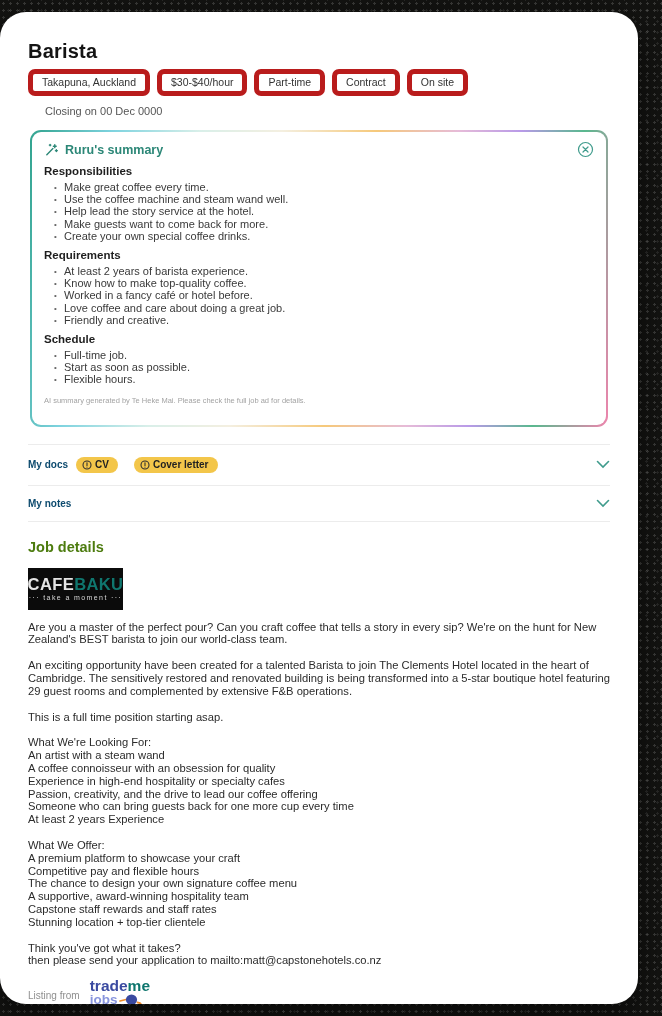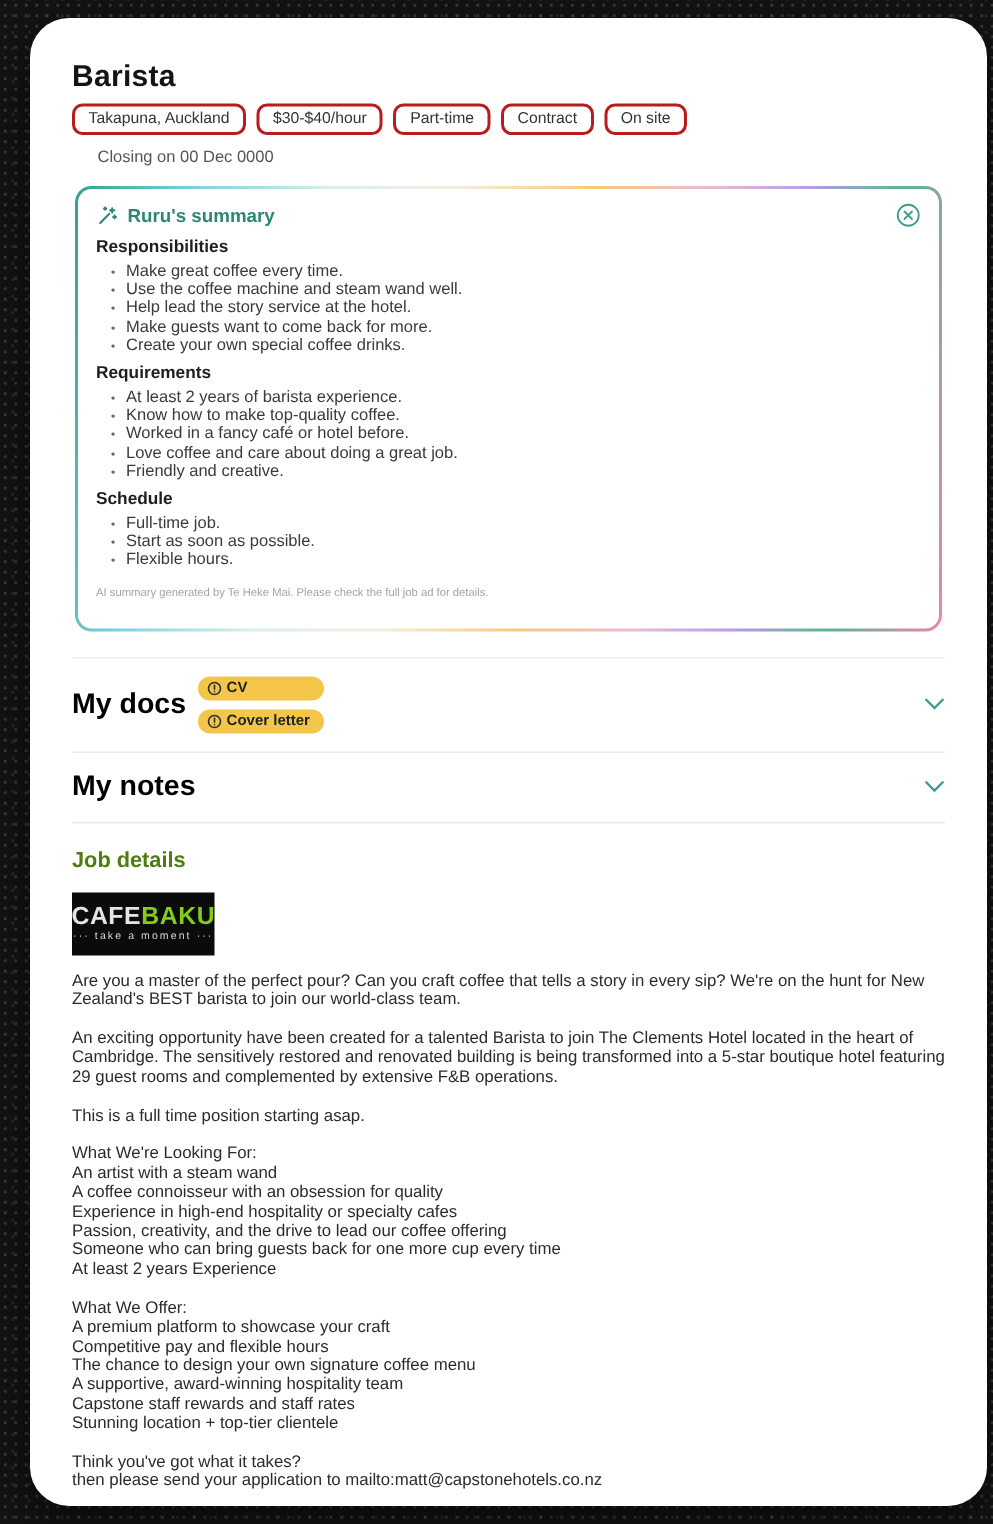--- a/index.html
+++ b/index.html
@@ -8,69 +8,69 @@
     width:662px; height:1016px; position:relative; overflow:hidden;
     font-family:"Liberation Sans", sans-serif;
     background-color:#131311;
     background-image:
       radial-gradient(rgba(255,255,255,.16) 1px, transparent 1.2px),
       radial-gradient(rgba(255,255,255,.09) 1px, transparent 1.2px);
     background-size:7px 7px, 11px 11px;
     background-position:0 0, 3px 5px;
   }
   .card {
-    position:absolute; left:20px; top:12px; width:638px; height:992px;
+    position:absolute; left:0; top:12px; width:638px; height:992px;
     background:#fff; border-radius:26px; box-shadow:0 10px 30px rgba(0,0,0,.55);
     padding:28px 28px 0 28px; overflow:hidden;
   }
   .title { font-size:20px; font-weight:bold; color:#141414; margin:0 0 6px; letter-spacing:.2px; }
   .company { font-size:13.5px; color:#3a3a3a; margin:0 0 10px; }
   .tags { display:flex; gap:7px; margin:0 0 9px; }
-  .tag { border:2px solid #b91c1c; border-radius:7px; padding:2px 9px 3px; font-size:10.5px; color:#333; background:#fff; white-space:nowrap; }
+  .tag { border:5px solid #b91c1c; border-radius:7px; padding:2px 9px 3px; font-size:10.5px; color:#333; background:#fff; white-space:nowrap; }
   .closing { font-size:11px; color:#565656; margin:0 17px 13px; }
 
   .summary-wrap {
     border-radius:11px; padding:2px; margin:0 2px 17px 2px;
     background:linear-gradient(100deg,#31a38e 0%, #7ed3df 13%, #d9efe9 27%,
       #f4efe0 40%, #f6c97b 55%, #e6bbd8 68%, #b89ae8 78%, #59b88e 88%, #ee84ad 100%);
   }
   .summary { background:#fff; border-radius:9px; padding:9px 12px 20px; }
   .sum-head { display:flex; align-items:center; gap:6px; margin-bottom:3px; }
   .sum-title { font-size:12.5px; font-weight:bold; color:#2c8777; }
   .close-btn { margin-left:auto; background:none; border:none; padding:0; cursor:pointer; line-height:0; }
   .sum-sec .sum-h { font-weight:bold; font-size:11.5px; color:#1e1e1e; margin:7px 0 4px; }
   .sum-sec ul { list-style:none; margin:0; padding:0 0 0 10px; }
   .sum-sec li { font-size:11px; color:#3a3a3a; line-height:12.2px; padding-left:10px; position:relative; }
   .sum-sec li::before { content:"•"; position:absolute; left:0; top:1px; font-size:8px; color:#666; }
   .disclaimer { font-size:7.5px; color:#a3a3a3; margin-top:10px; }
 
   .acc-row { display:flex; align-items:center; gap:8px; padding:12px 0; border-top:1px solid #ececec; }
   .acc-row.last { border-bottom:1px solid #ececec;gap:24px; }
-  .acc-title { font-weight:bold; font-size:19px; color:#000000; }
-  .badges { display:flex; gap:6px;flex-direction:column; }
+  .acc-title { font-weight:bold; font-size:10px; color:#0c4a6e; }
+  .badges { display:flex; gap:16px; }
   .badge { background:#f3c64a; border:none; border-radius:10px; padding:2.5px 9px 2.5px 6px;
     display:inline-flex; align-items:center; gap:3px; font-size:10px; font-weight:bold; color:#222; cursor:pointer; }
   .chev { margin-left:auto; line-height:0; }
 
   .jd-title { font-size:14.5px; font-weight:bold; color:#4d7c0f; margin:17px 0 13px; }
   .logo { width:95px; height:42px; background:#0b0b0b; display:flex; flex-direction:column;
     align-items:center; justify-content:center; margin:0 0 11px; }
   .logo-main { font-size:16.5px; letter-spacing:.4px; line-height:1; }
   .logo-cafe { color:#e5e5e5; font-weight:600; }
-  .logo-baku { color:#84cc16; font-weight:bold; }
+  .logo-baku { color:#0f766e; font-weight:bold; }
   .logo-tag { color:#d8d8d8; font-size:7px; letter-spacing:1.4px; margin-top:2px; white-space:nowrap; }
 
   .desc p { font-size:11.2px; color:#2b2b2b; line-height:12.8px; margin:0 0 13px; white-space:pre-line; }
 
   .footer { display:flex; align-items:flex-end; gap:10px; margin-top:7px; }
   .listing-from { font-size:10px; color:#8f8f8f; padding-bottom:5px; }
   .tm { font-weight:bold; line-height:.82; }
   .tm-top { font-size:15.5px; }
   .tm-trade { color:#3a4aa0; }
-  .tm-me { color:#701a75;font-style:italic; }
+  .tm-me { color:#0f766e; }
   .tm-bottom { font-size:13.5px; color:#8794dd; display:flex; align-items:center; gap:2px; }
 </style>
 </head>
 <body>
 
 <div class="card">
 
   <h1 class="title">Barista</h1>
   <div class="tags">
       <span class="tag">Takapuna, Auckland</span>

